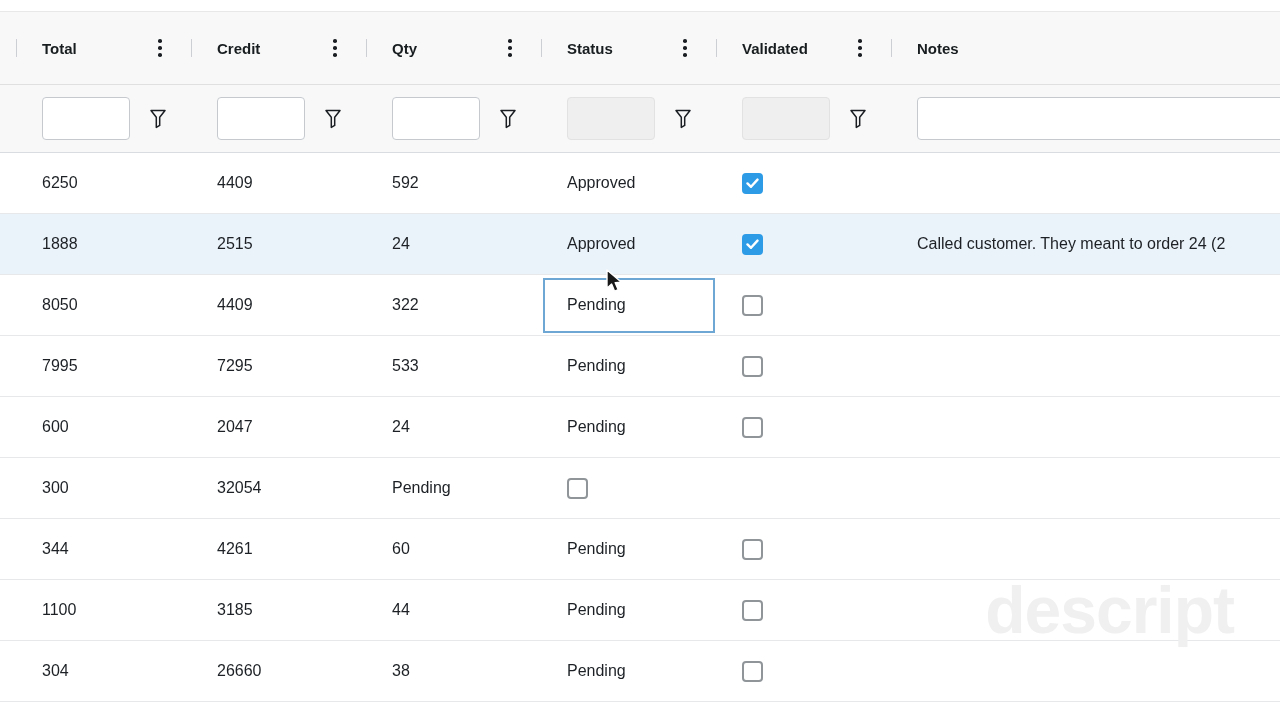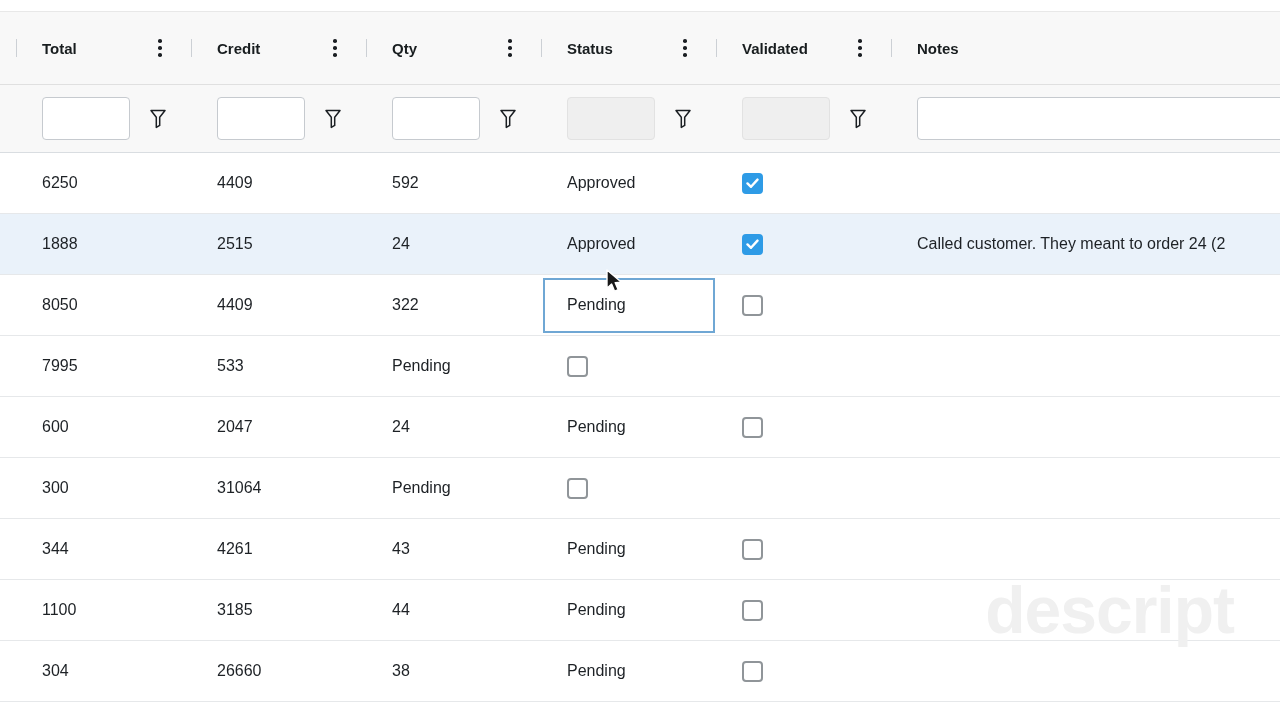--- a/index.html
+++ b/index.html
@@ -226,20 +226,23 @@
     </div>
     <div class="cell c5">
           <span class="cval"></span>
         </div>
   </div>
 
   <div class="row">
     <div class="cell c0">
           <span class="cval">7995</span>
         </div>
+    <div class="cell c1">
+          <span class="cval">7295</span>
+        </div>
     <div class="cell c2">
           <span class="cval">533</span>
         </div>
     <div class="cell c3">
           <span class="cval">Pending</span>
         </div>
     <div class="cell c4">
       <span class="checkbox">
         
       </span>
@@ -270,21 +273,21 @@
     <div class="cell c5">
           <span class="cval"></span>
         </div>
   </div>
 
   <div class="row">
     <div class="cell c0">
           <span class="cval">300</span>
         </div>
     <div class="cell c1">
-          <span class="cval">31064</span>
+          <span class="cval">32054</span>
         </div>
     <div class="cell c3">
           <span class="cval">Pending</span>
         </div>
     <div class="cell c4">
       <span class="checkbox">
         
       </span>
     </div>
     <div class="cell c5">
@@ -293,21 +296,21 @@
   </div>
 
   <div class="row">
     <div class="cell c0">
           <span class="cval">344</span>
         </div>
     <div class="cell c1">
           <span class="cval">4261</span>
         </div>
     <div class="cell c2">
-          <span class="cval">43</span>
+          <span class="cval">60</span>
         </div>
     <div class="cell c3">
           <span class="cval">Pending</span>
         </div>
     <div class="cell c4">
       <span class="checkbox">
         
       </span>
     </div>
     <div class="cell c5">

